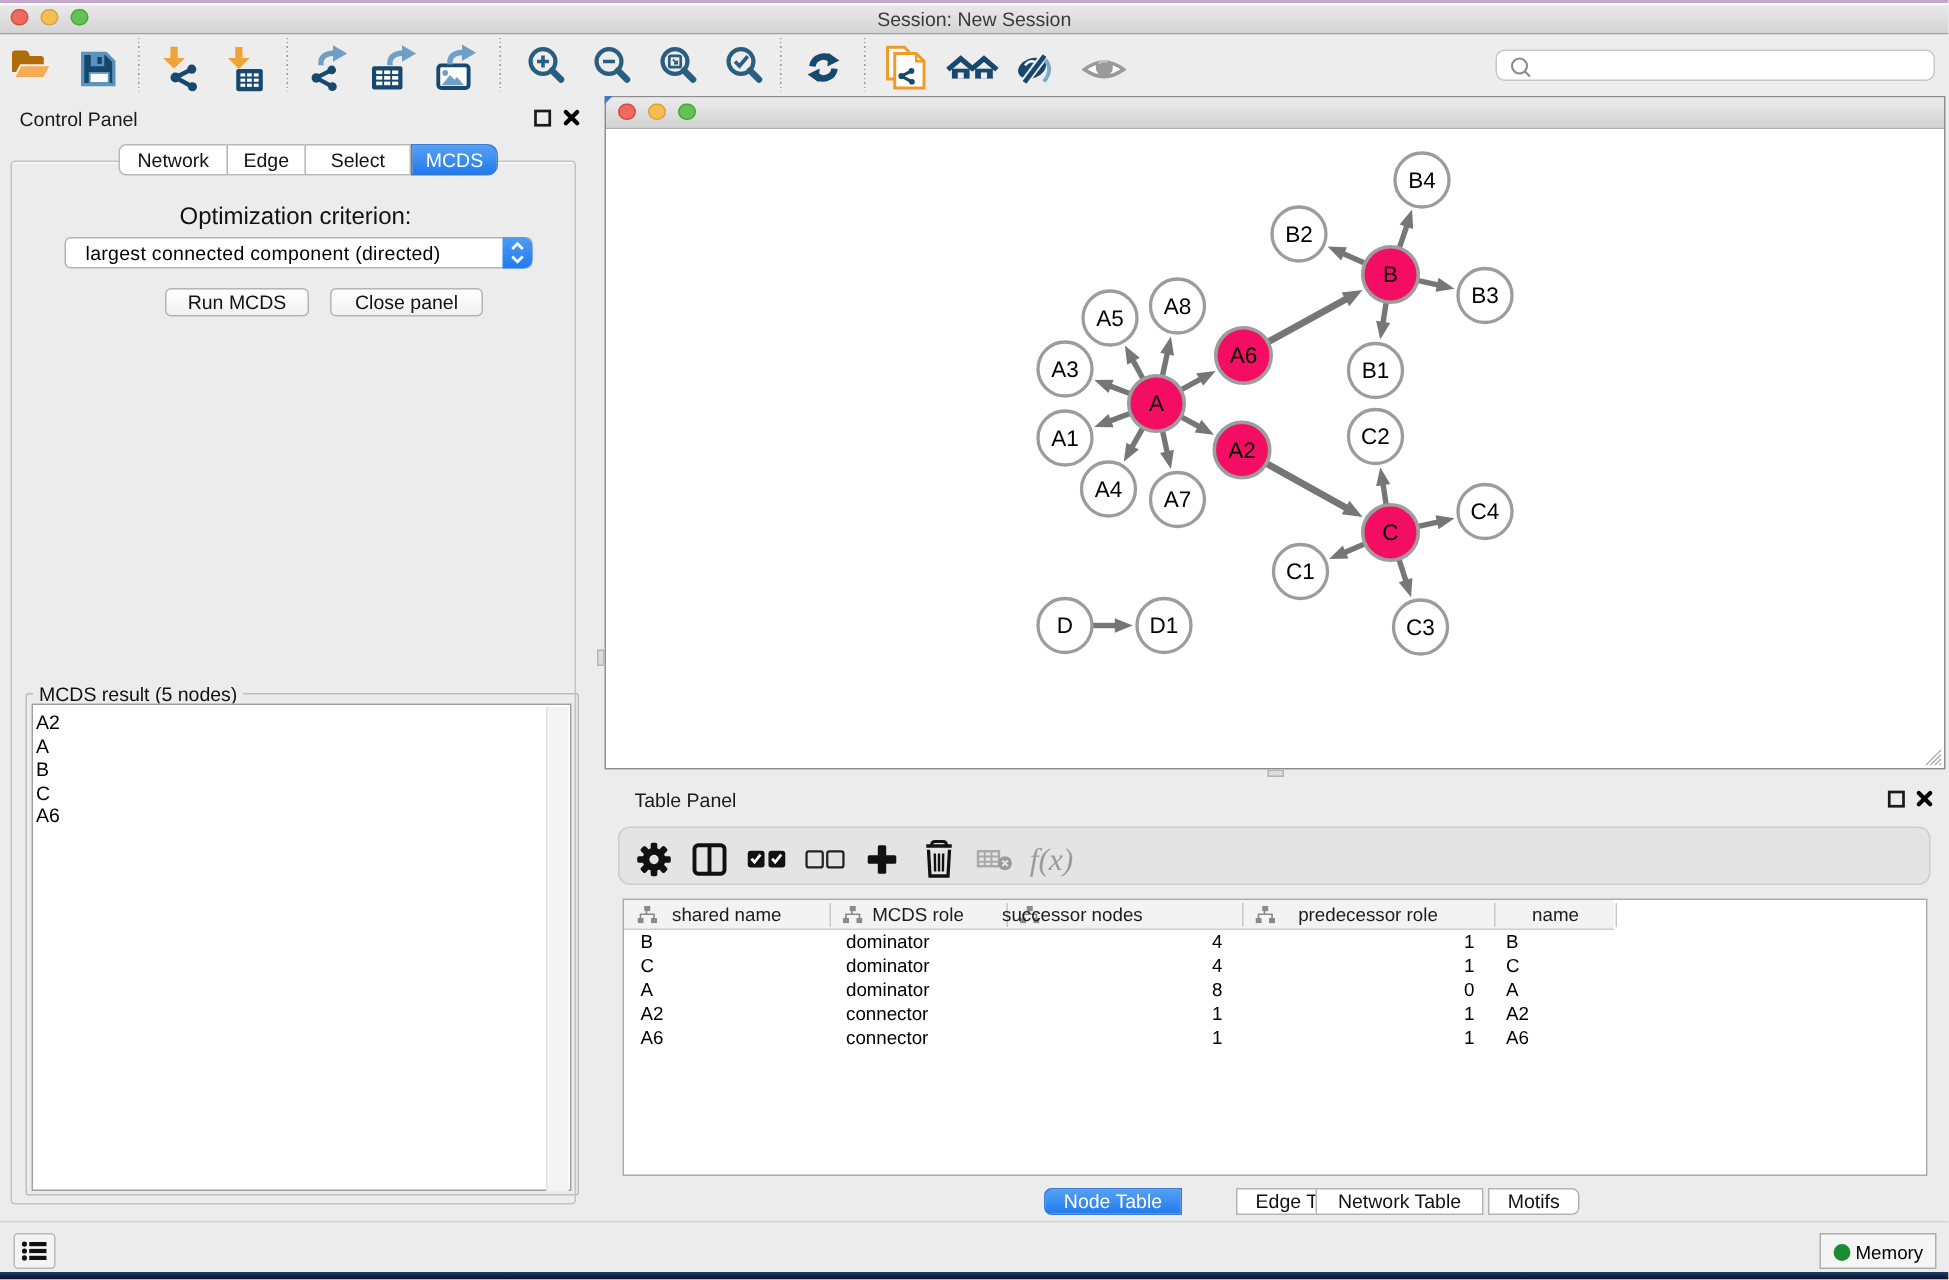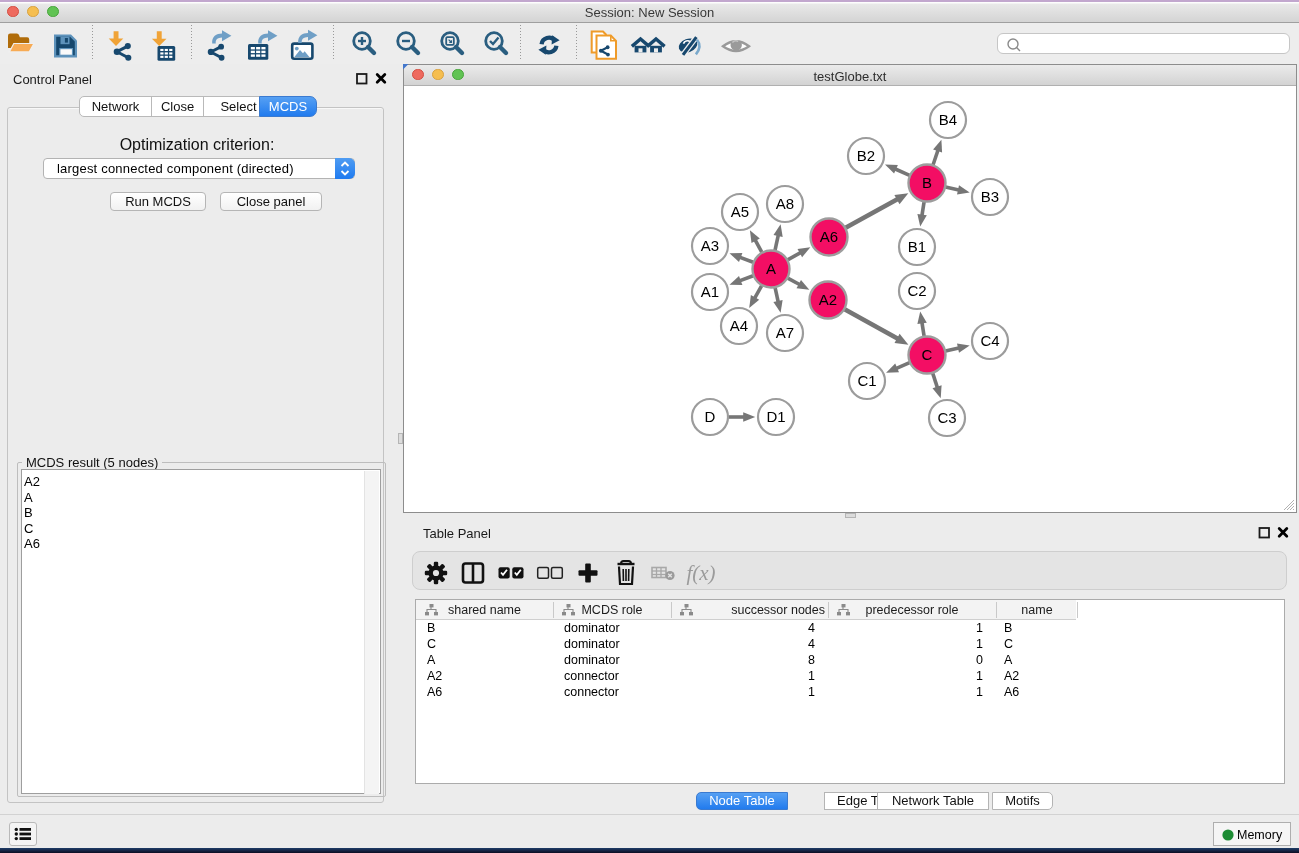--- a/index.html
+++ b/index.html
@@ -230,23 +230,23 @@
     </div>
 </div>
 
 <div class="abs phead" style="left:13px;top:72px">Control Panel</div>
 <svg class="abs" width="40" height="16" style="left:354px;top:71px" viewBox="0 0 40 16">
   <rect x="3" y="3" width="9.5" height="9.5" fill="none" stroke="#1a1a1a" stroke-width="1.8"></rect>
   <path d="M23.2 3.6 L30.8 11.2 M30.8 3.6 L23.2 11.2" stroke="#000" stroke-width="2.8" stroke-linecap="round"></path>
 </svg>
 <div id="cpane" class="abs"></div>
 <div class="tab abs" style="left:79px;width:73px;border-radius:5px 0 0 5px;">Network</div>
-<div class="tab abs" style="left:151px;width:53px;">Close</div>
+<div class="tab abs" style="left:151px;width:53px;">Edge</div>
 <div class="tab abs" style="left:203px;width:71px;">Select</div>
-<div class="tab abs tabsel" style="left:259px;width:58px;border-radius:0 7px 7px 0;">MCDS</div>
+<div class="tab abs tabsel" style="left:274px;width:58px;border-radius:0 7px 7px 0;">MCDS</div>
 <div class="abs" style="left:0;top:136px;width:394px;text-align:center;font-size:16px;color:#111">Optimization criterion:</div>
 <div class="abs" style="left:43px;top:158px;width:312px;height:21px;background:#fff;border:1px solid #b3b3b3;border-radius:4px;">
   <div class="abs" style="left:13px;top:2px;font-size:13px;letter-spacing:0.2px;color:#000">largest connected component (directed)</div>
   <div class="abs" style="right:-1px;top:-1px;width:20px;height:21px;border-radius:0 6px 6px 0;background:linear-gradient(#4f9cf2,#1f7bf0);">
     <svg width="20" height="21" viewBox="0 0 20 21">
         <path d="M6.5 8 L10 4.5 L13.5 8" fill="none" stroke="#fff" stroke-width="1.8"></path>
     <path d="M6.5 13 L10 16.5 L13.5 13" fill="none" stroke="#fff" stroke-width="1.8"></path>
       </svg>
   </div>
 </div>
@@ -265,21 +265,20 @@
 
 <div id="netwin" class="abs">
     <svg class="abs" style="left:-1px;top:-1px;z-index:5" width="6" height="6" viewBox="0 0 6 6">
       <path d="M0 0 L5.5 0 L0 5.5 Z" fill="#4377cc"></path>
     </svg>
   <div id="nettb" class="abs">
     <div class="abs light r" style="top:3.5px"></div>
       <div class="abs light y" style="top:3.5px"></div>
       <div class="abs light g" style="top:3.5px"></div>
   </div>
-  <div id="nettitle" class="abs">testGlobe.txt</div>
   <svg id="graph" class="abs" style="left:0;top:21px" width="892" height="426" viewBox="0 0 892 426">
 <g stroke="#767676" fill="none">
 <line x1="357.9" y1="166.3" x2="350.7" y2="153.1" stroke-width="3.6"></line>
 <path d="M345.9 144.3 L355.8 152.5 L347.5 157.1 Z" fill="#767676" stroke="none"></path>
 <line x1="371.0" y1="164.4" x2="374.5" y2="148.1" stroke-width="3.6"></line>
 <path d="M376.6 138.3 L378.7 151.1 L369.5 149.1 Z" fill="#767676" stroke="none"></path>
 <line x1="349.2" y1="176.3" x2="334.8" y2="170.9" stroke-width="3.6"></line>
 <path d="M325.5 167.3 L338.4 167.1 L335.0 176.0 Z" fill="#767676" stroke="none"></path>
 <line x1="349.2" y1="189.7" x2="334.8" y2="195.1" stroke-width="3.6"></line>
 <path d="M325.5 198.7 L335.0 190.0 L338.4 198.9 Z" fill="#767676" stroke="none"></path>
@@ -449,21 +448,21 @@
       <div class="abs" style="left:264px">
         <svg width="13" height="12" viewBox="0 0 13 12" style="position:absolute;top:4px">
           <g fill="#8a8a8a">
             <rect x="4.5" y="0" width="4" height="3.4"></rect>
             <rect x="0" y="8" width="4" height="3.4"></rect>
             <rect x="9" y="8" width="4" height="3.4"></rect>
             <path d="M6 3 L6 5.5 L2 5.5 L2 8.5 M6 5.5 L11 5.5 L11 8.5" stroke="#8a8a8a" fill="none" stroke-width="1.1"></path>
           </g>
         </svg>
       </div>
-      <div class="hlab abs" style="left:252px;width:157px;text-align:right">successor nodes</div>
+      <div class="hlab abs" style="left:252px;width:157px;text-align:left">successor nodes</div>
       <div class="hsep abs" style="left:412px"></div>
       <div class="abs" style="left:421px">
         <svg width="13" height="12" viewBox="0 0 13 12" style="position:absolute;top:4px">
           <g fill="#8a8a8a">
             <rect x="4.5" y="0" width="4" height="3.4"></rect>
             <rect x="0" y="8" width="4" height="3.4"></rect>
             <rect x="9" y="8" width="4" height="3.4"></rect>
             <path d="M6 3 L6 5.5 L2 5.5 L2 8.5 M6 5.5 L11 5.5 L11 8.5" stroke="#8a8a8a" fill="none" stroke-width="1.1"></path>
           </g>
         </svg>

